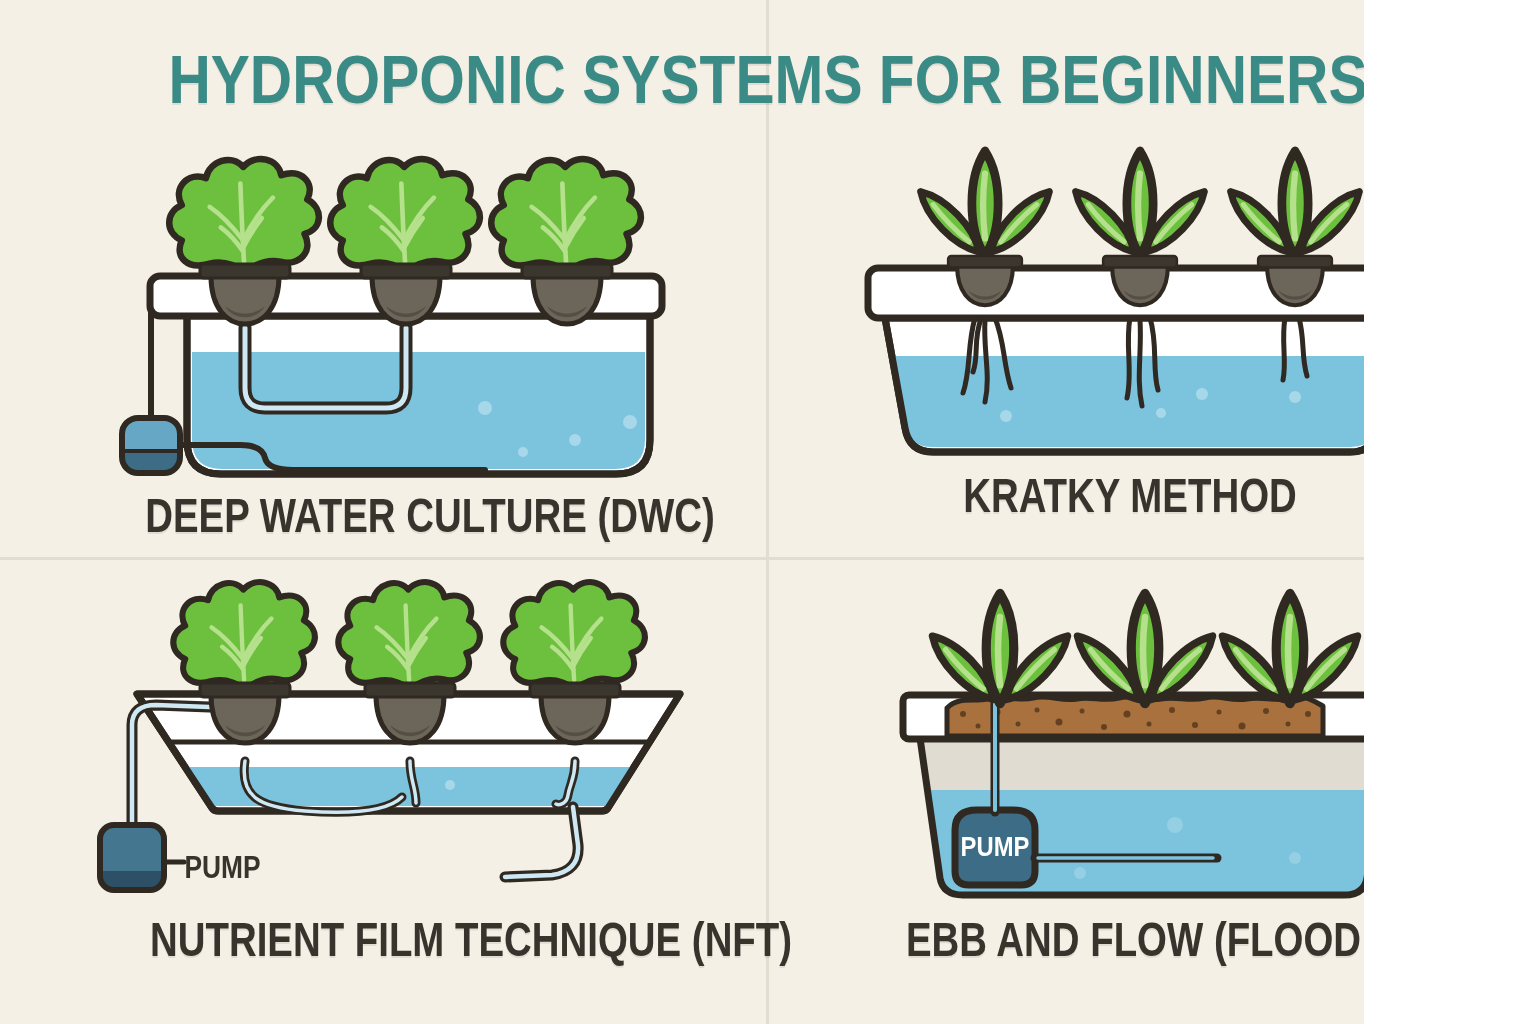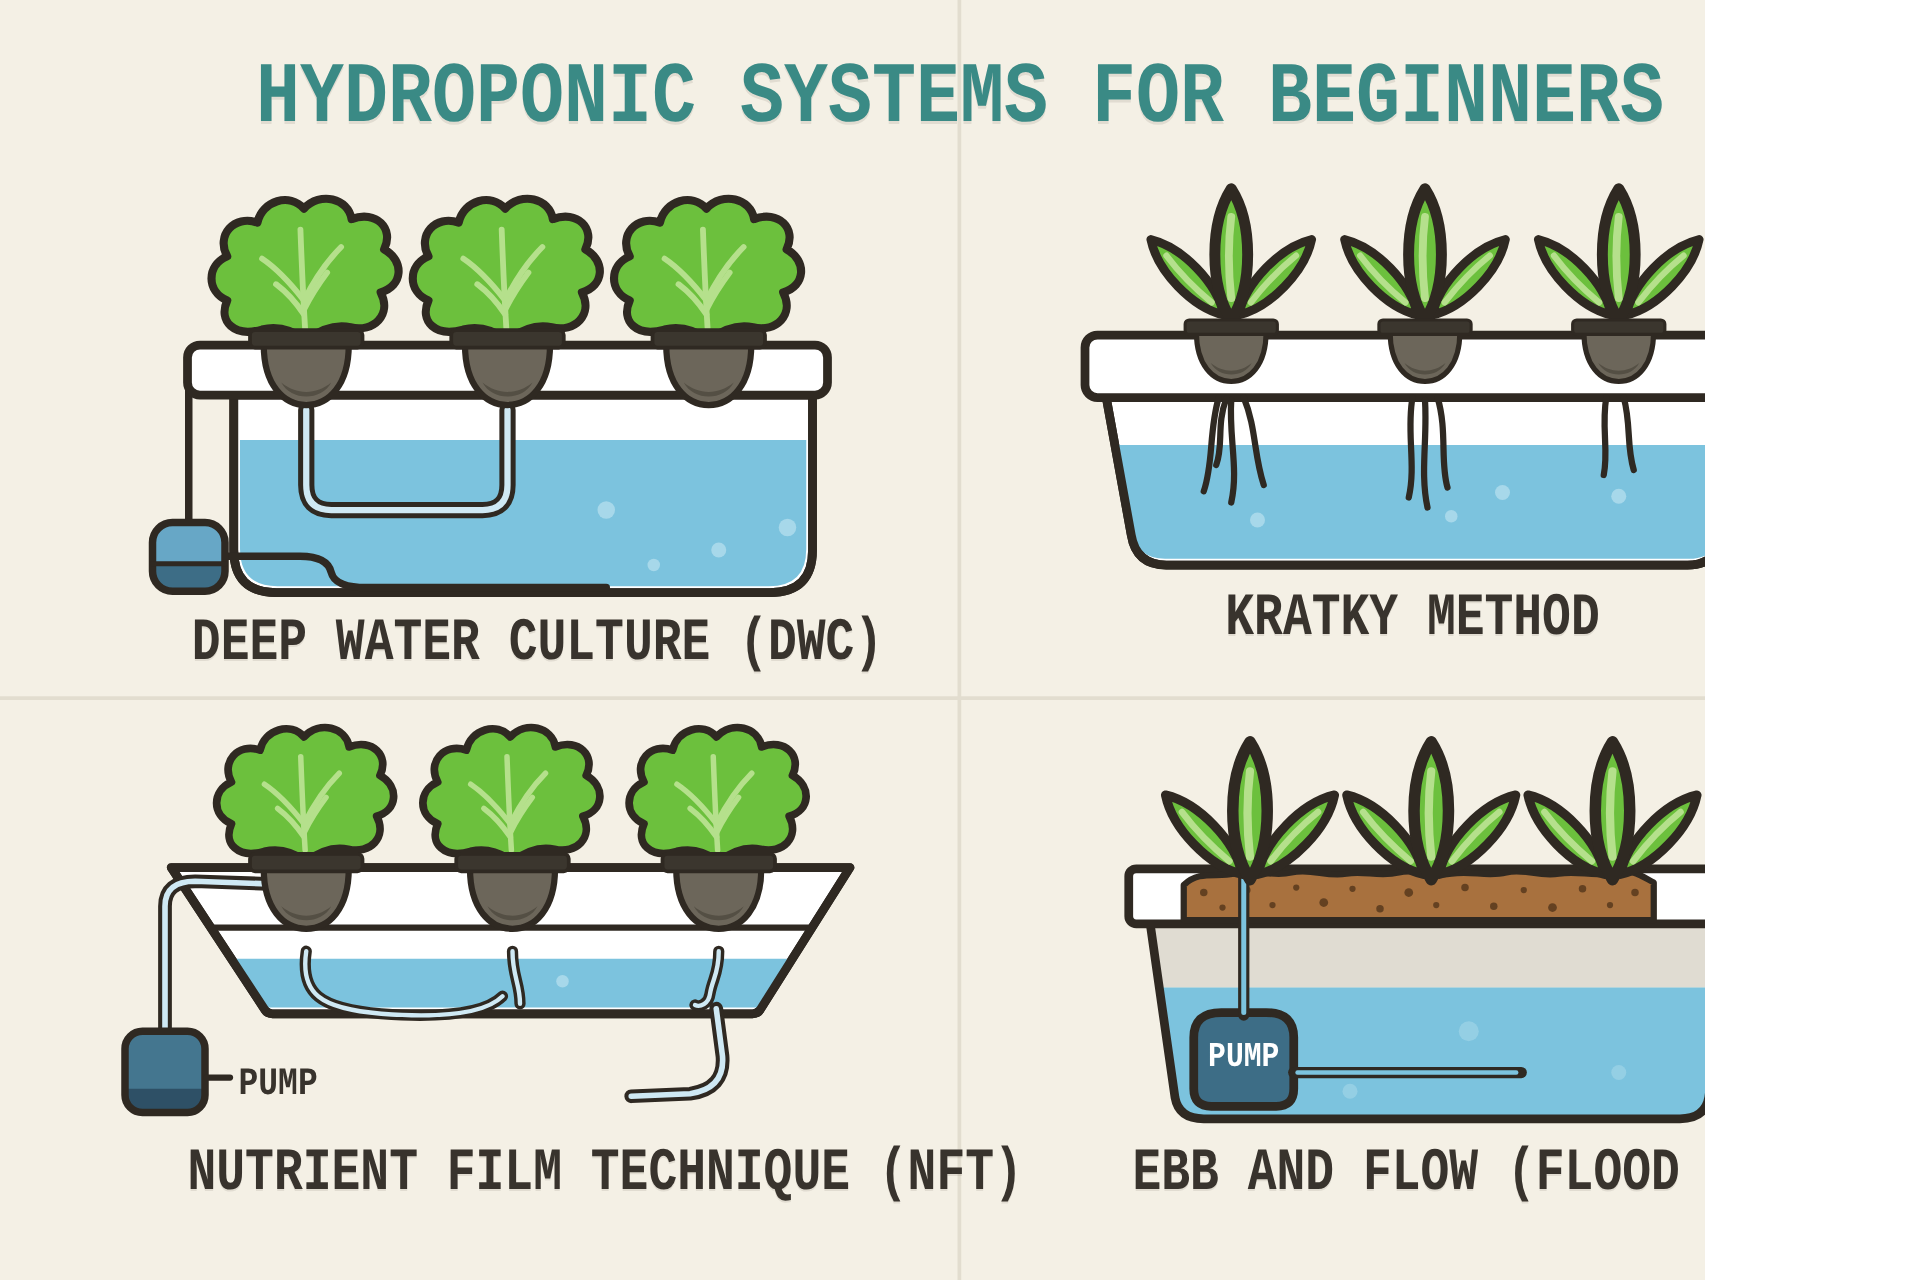--- a/index.html
+++ b/index.html
@@ -1,19 +1,19 @@
 <!DOCTYPE html>
 <html style="--background: #f4f0e5; --divider: #e2ddcf; --title: #3a8a85; --label: #38332d; --outline: #2f2922; --water: #7cc3de; --bubble: #a7d8ea; --leaf: #6cc03d; --leafVein: #b5e08c; --pot: #6c665a; --potRim: #3b362e; --potShade: #544f44; --pumpLight: #67a7c6; --pumpDark: #3d6d86; --pumpBody: #44768f; --pumpBand: #2e5066; --tubeCore: #cfe9f4; --medium: #a8713e; --mediumDot: #4e3118; --interior: #e0dcd2; --pumpText: #ffffff;"><head>
 <meta charset="utf-8">
 <style>
   html,body{margin:0;padding:0;}
   .canvas{
     position:relative; width:1364px; height:1024px; overflow:hidden;
     background:var(--background,#f4f0e5);
-    font-family:Liberation Mono, monospace;
+    font-family:Liberation Sans, sans-serif;
   }
   .divider-v{position:absolute; left:766px; top:0; width:3px; height:1024px; background:var(--divider,#e2ddcf);}
   .divider-h{position:absolute; left:0; top:557px; width:1536px; height:3px; background:var(--divider,#e2ddcf);}
   .title{
     position:absolute; top:40px; left:0; width:1536px; text-align:center;
     font-size:69px; font-weight:bold; color:var(--title,#3a8a85);
     transform:scaleX(.85); transform-origin:center; white-space:nowrap;
     letter-spacing:0px; text-shadow:0 2px 0 rgba(60,50,40,.10);
   }
   .panel-label{

